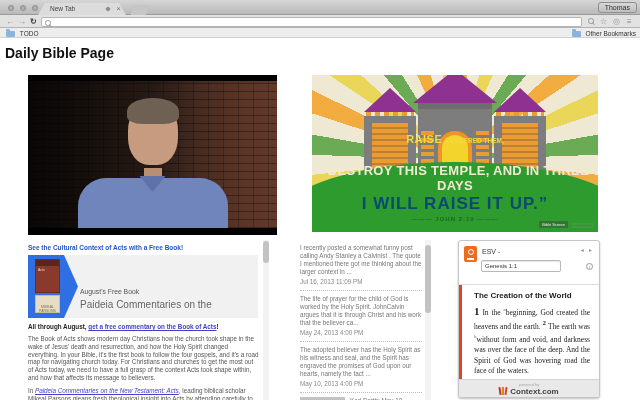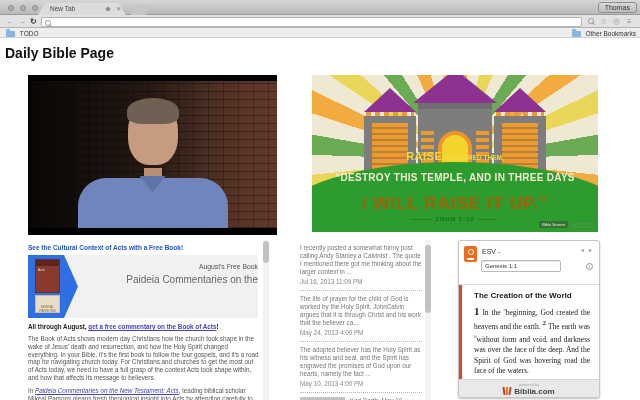--- a/index.html
+++ b/index.html
@@ -99,22 +99,22 @@
     border-left:42px solid transparent; border-right:42px solid transparent; border-bottom:34px solid #8e3190; }
   .door { position:absolute; left:50%; bottom:0; transform:translateX(-50%); width:34px; height:50px;
     background:#f2d42c; border:4px solid #ef9428; border-bottom:0; border-radius:18px 18px 0 0; }
   .stripes-c { position:absolute; bottom:4px; width:13px; height:46px;
     background:repeating-linear-gradient(#ec9b30 0 4px, #7d7d7d 4px 7px); }
   .sc-l{ left:3px } .sc-r{ right:3px }
   .banner-text { position:absolute; left:0; right:0; bottom:10px; text-align:center; }
   .bt-line1 { color:#f7d83d; font-weight:bold; }
   .bt-jesus { font-size:11px; letter-spacing:.5px; }
   .bt-answered { font-size:6.5px; }
-  .bt-line2 { color:#f1ead2; font-size:10px; font-weight:bold; margin-top:8px; letter-spacing:.3px; }
-  .bt-line3 { color:#a16207; font-size:17px; font-weight:800; letter-spacing:1px; margin-top:11px; }
+  .bt-line2 { color:#f1ead2; font-size:13px; font-weight:bold; margin-top:16px; letter-spacing:.3px; }
+  .bt-line3 { color:#0c4a6e; font-size:17px; font-weight:800; letter-spacing:1px; margin-top:1px; }
   .bt-ref { color:#1c6b1f; font-size:6px; font-weight:bold; margin-top:2px; letter-spacing:1px; }
   .bt-ref .dash { color:#1c6b1f; }
   .watermark { position:absolute; right:30px; bottom:4px; background:rgba(60,80,60,.55); color:#f0f0e0;
     font-size:4px; padding:1px 3px; border-radius:1px; }
   .wm-lines { position:absolute; right:4px; bottom:4px; width:22px; }
   .wm-lines div { height:2px; margin-top:1.5px; background:rgba(90,150,90,.5); }
 
   
   .left-panel { position:absolute; left:28px; top:202px; width:242px; height:160px; overflow:hidden; }
   .lp-inner { position:absolute; left:0; top:0; width:232px; }
@@ -126,21 +126,21 @@
   .free-link { font-size:6.5px; font-weight:bold; color:#2255cc; margin-top:4px; }
   .promo-card { margin-top:4px; width:230px; height:63px; background:#f1f1f1; position:relative; display:flex; }
   .arrow-wrap { position:relative; width:52px; height:63px; flex:0 0 52px; }
   .blue-arrow { position:absolute; left:0; top:0; width:50px; height:63px; background:#2e6fe4;
     clip-path:polygon(0 0, 72% 0, 100% 50%, 72% 100%, 0 100%); }
   .book1 { position:absolute; left:7px; top:4px; width:25px; height:34px; background:#8a3a2c;
     border:1px solid #6e2c21; font-size:3.5px; color:#e8ddc8; padding:2px; }
   .book1::before { content:""; display:block; height:6px; margin:-2px -2px 2px; background:#5d241b; }
   .book2 { position:absolute; left:7px; top:40px; width:25px; height:18px; background:#e6ddc2;
     border:1px solid #c9bf9e; font-size:3.5px; color:#7a6f52; text-align:center; padding-top:9px; }
-  .card-text { flex:1; text-align:right; padding-top:8px; }
+  .card-text { flex:1; text-align:left; padding-top:8px;margin-top:25px; }
   .card-eyebrow { font-size:6.8px; color:#555; }
   .card-title { font-size:10px; color:#666; margin-top:4px; line-height:12px; }
   .promo-line { margin-top:5px; font-size:6.3px; font-weight:bold; color:#222; }
   .promo-line a { color:#4242c8; text-decoration:underline; }
   .lp-para { margin-top:5px; font-size:6.3px; line-height:7.8px; color:#555; }
   .lp-para a { color:#4242c8; font-style:italic; text-decoration:underline; }
 
   
   .mid-panel { position:absolute; left:299px; top:202px; width:133px; height:160px; overflow:hidden; }
   .mid-inner { position:absolute; left:1px; top:0; width:122px; }
@@ -350,19 +350,19 @@
         <div class="esv-heading">The Creation of the World</div>
         <div class="esv-text">
           <span class="vnum1">1</span>
           <span>In the </span><span class="fnote">a</span><span>beginning, God created the heavens and the earth. </span><span class="vnum2">2</span>
           <span>The earth was </span><span class="fnote">b</span><span>without form and void, and darkness was over the face of the deep. And the Spirit of God was hovering road the face of the waters.</span>
         </div>
       </div>
       <div class="esv-footer">
         <div class="powered">powered by</div>
         <div class="brand-row">
-          <span class="biblia-logo"><span class="bb1"></span><span class="bb2"></span><span class="bb3"></span></span><span>Biblia.com</span>
+          <span class="biblia-logo"><span class="bb1"></span><span class="bb2"></span><span class="bb3"></span></span><span>Context.com</span>
         </div>
       </div>
     </div>
 
   </div>
 </div>
 
 </body></html>

